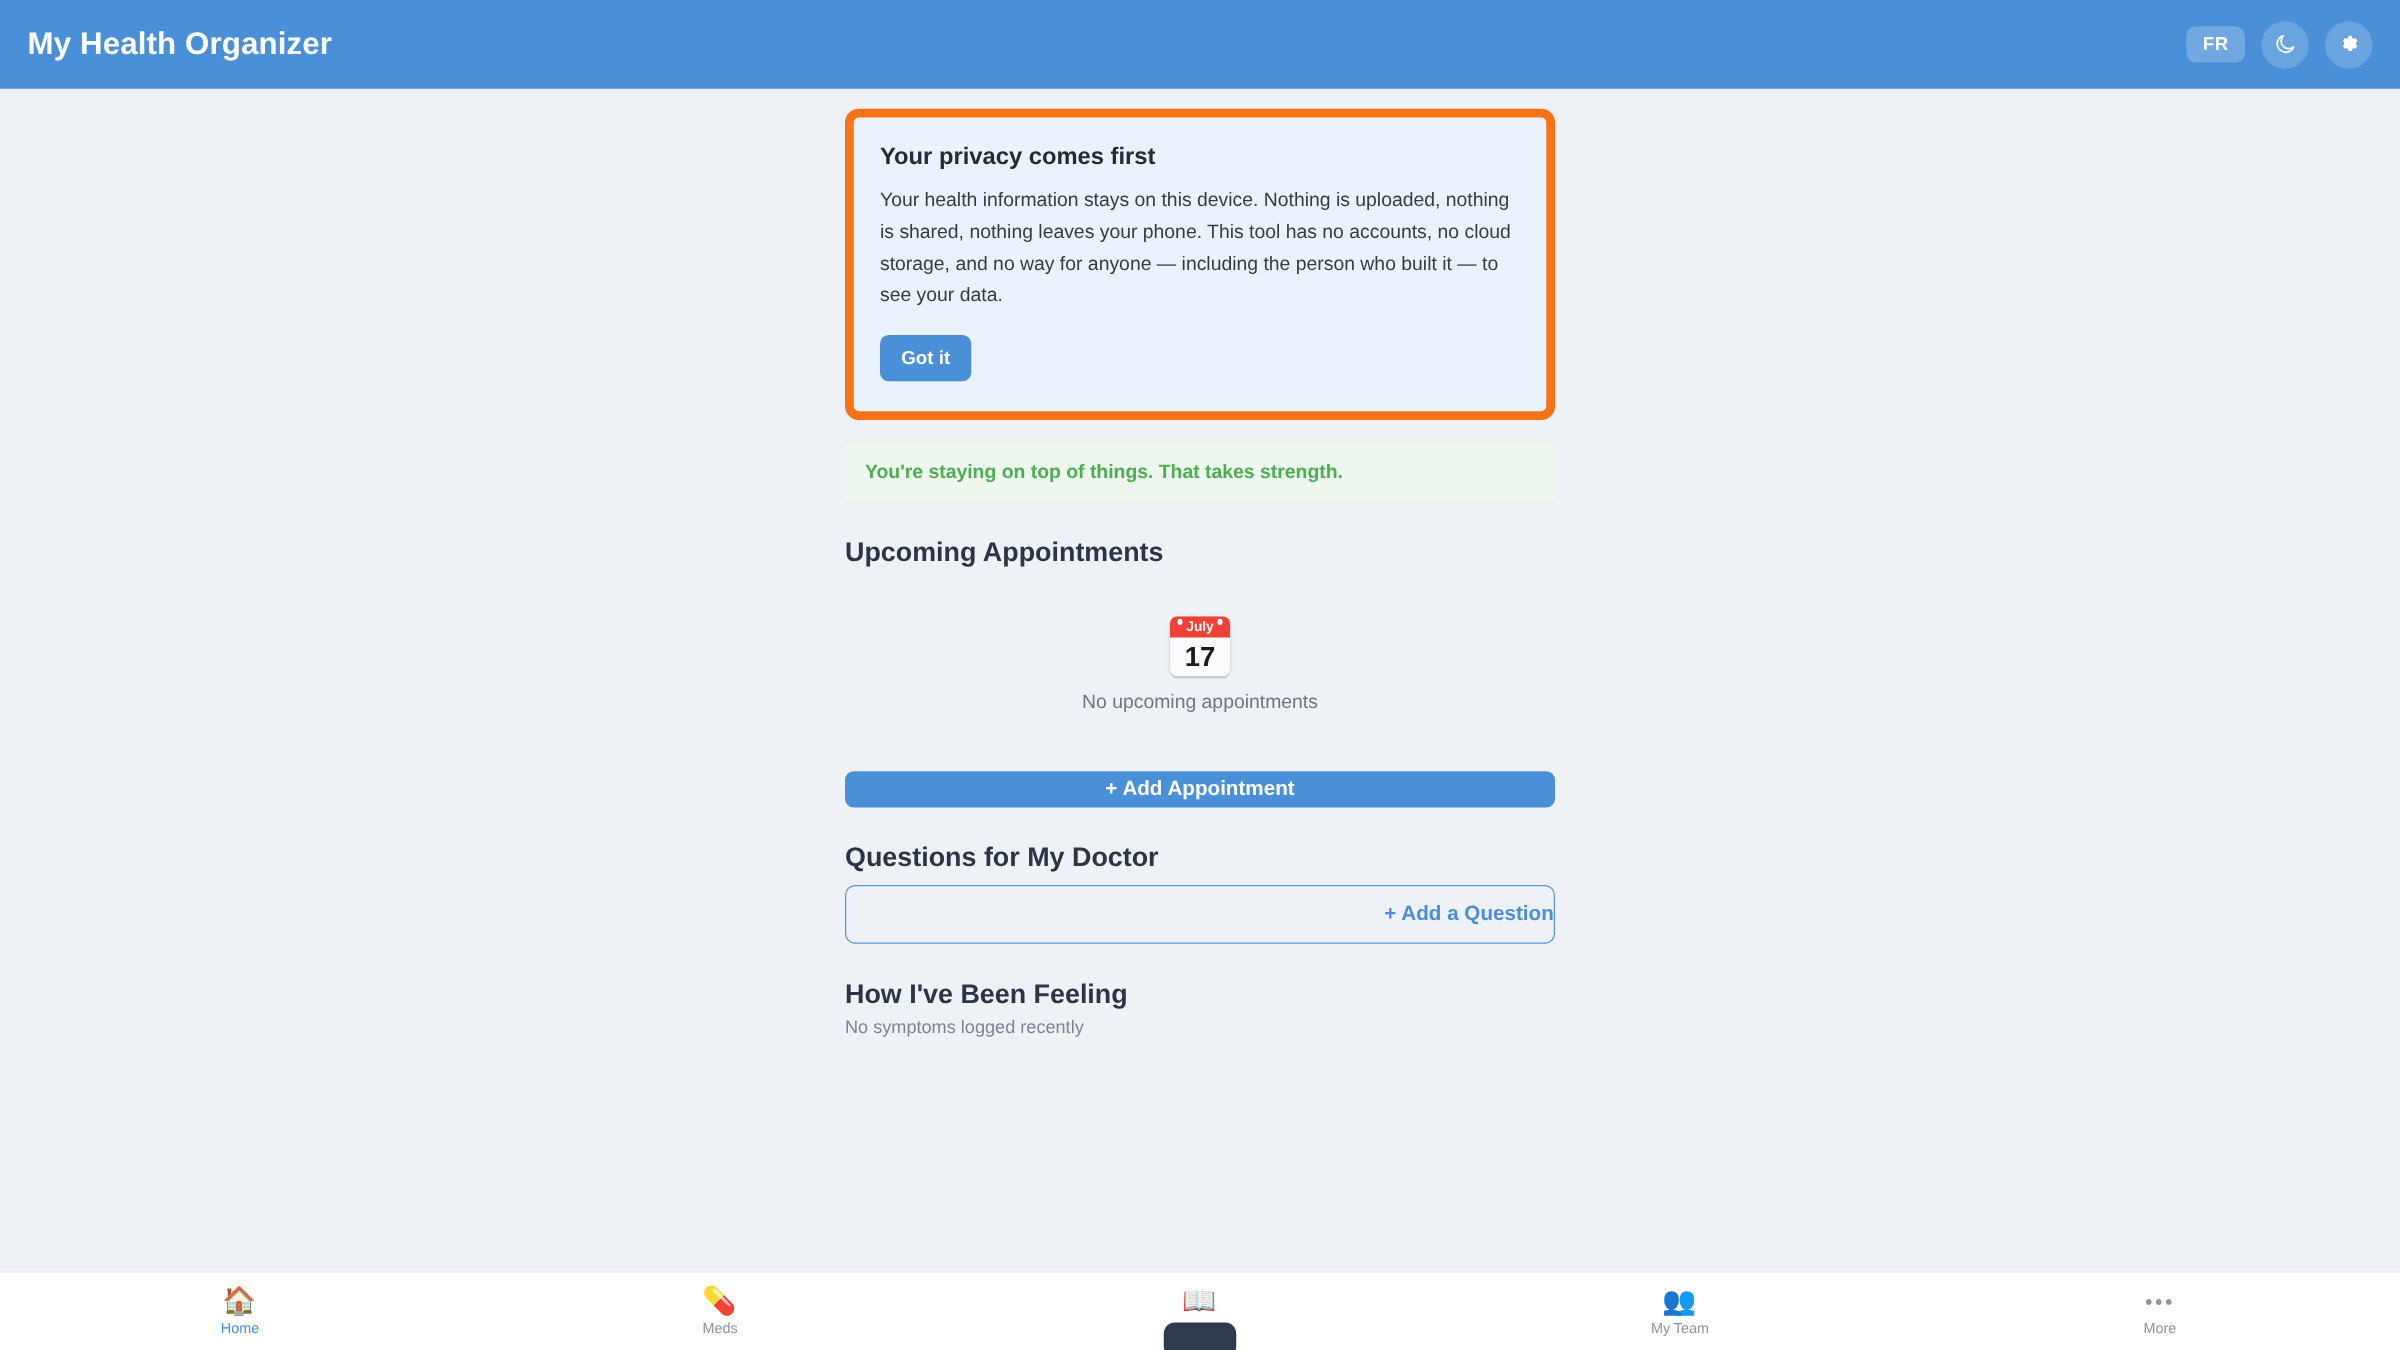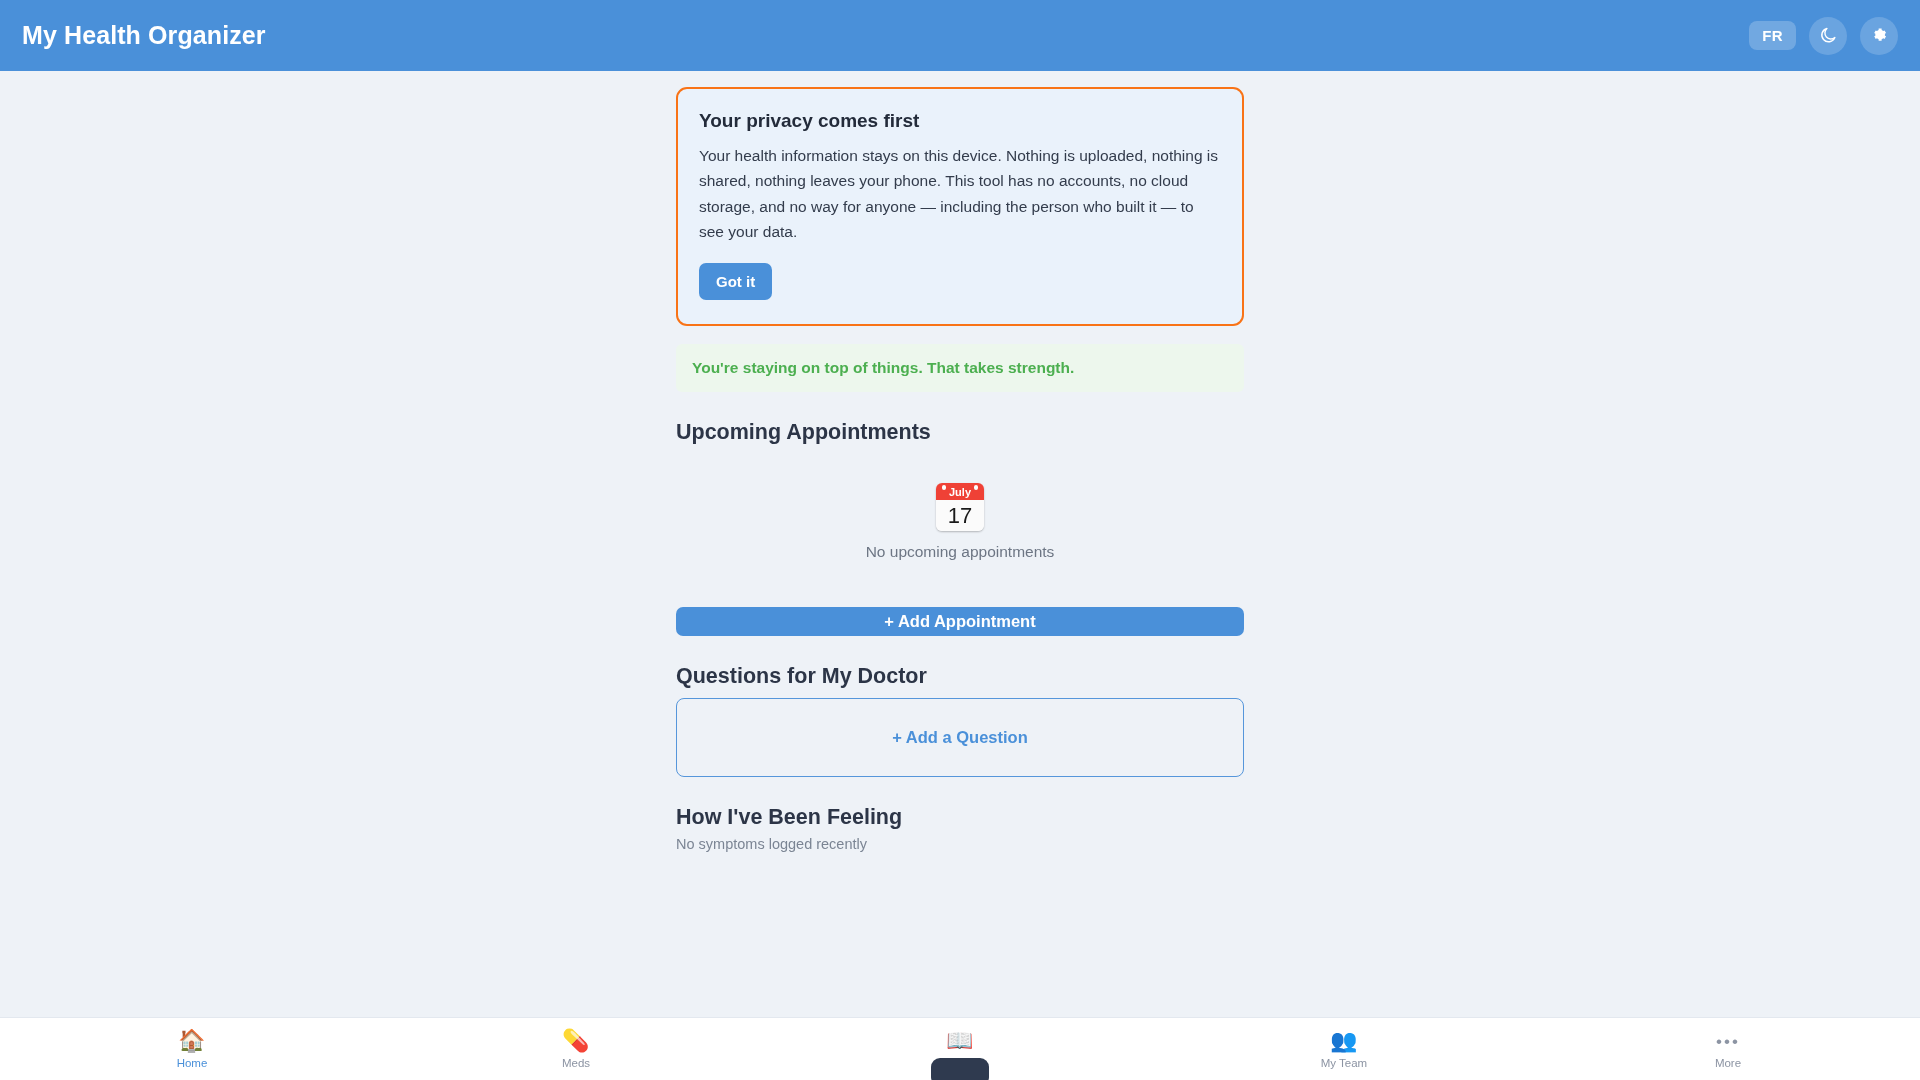--- a/index.html
+++ b/index.html
@@ -79,21 +79,21 @@
   .column {
     position: absolute;
     left: 676px;
     top: 16px;
     width: 568px;
   }
 
   
   .privacy-card {
     background: #eaf2fb;
-    border: 2px solid #f97316;
+    border: 7px solid #f97316;
     border-radius: 11px;
     padding: 21px 21px 24px 21px;
   }
 
   .privacy-title {
     font-size: 19px;
     font-weight: bold;
     color: #232b3a;
     margin-bottom: 11px;
   }
@@ -178,21 +178,21 @@
     background: #fdfdfd;
   }
   .cal-top::before { left: 6px; }
   .cal-top::after  { right: 6px; }
   .cal-day {
     height: 31px;
     display: flex;
     align-items: center;
     justify-content: center;
     font-size: 22px;
-    font-weight: normal;
+    font-weight: bold;
     color: #1a1a1a;
     background: #fbfbfb;
   }
 
   .empty-text {
     font-size: 15.5px;
     color: #6d7684;
   }
 
   
@@ -215,24 +215,24 @@
   .ghost-btn {
     display: block;
     width: 100%;
     margin-top: 9px;
     background: transparent;
     color: #4a90d9;
     font-size: 16.5px;
     font-weight: bold;
     border: 1.6px solid #5596db;
     border-radius: 8px;
-    padding: 29px 0;
+    padding: 13px 0;
     cursor: pointer;
     font-family: inherit;
-    text-align: center;
+    text-align: right;
   }
 
   .sub-note { margin-top: 6px; }
 
   
   .bottom-nav {
     position: absolute;
     left: 0; right: 0; bottom: 0;
     height: 63px;
     background: #ffffff;

